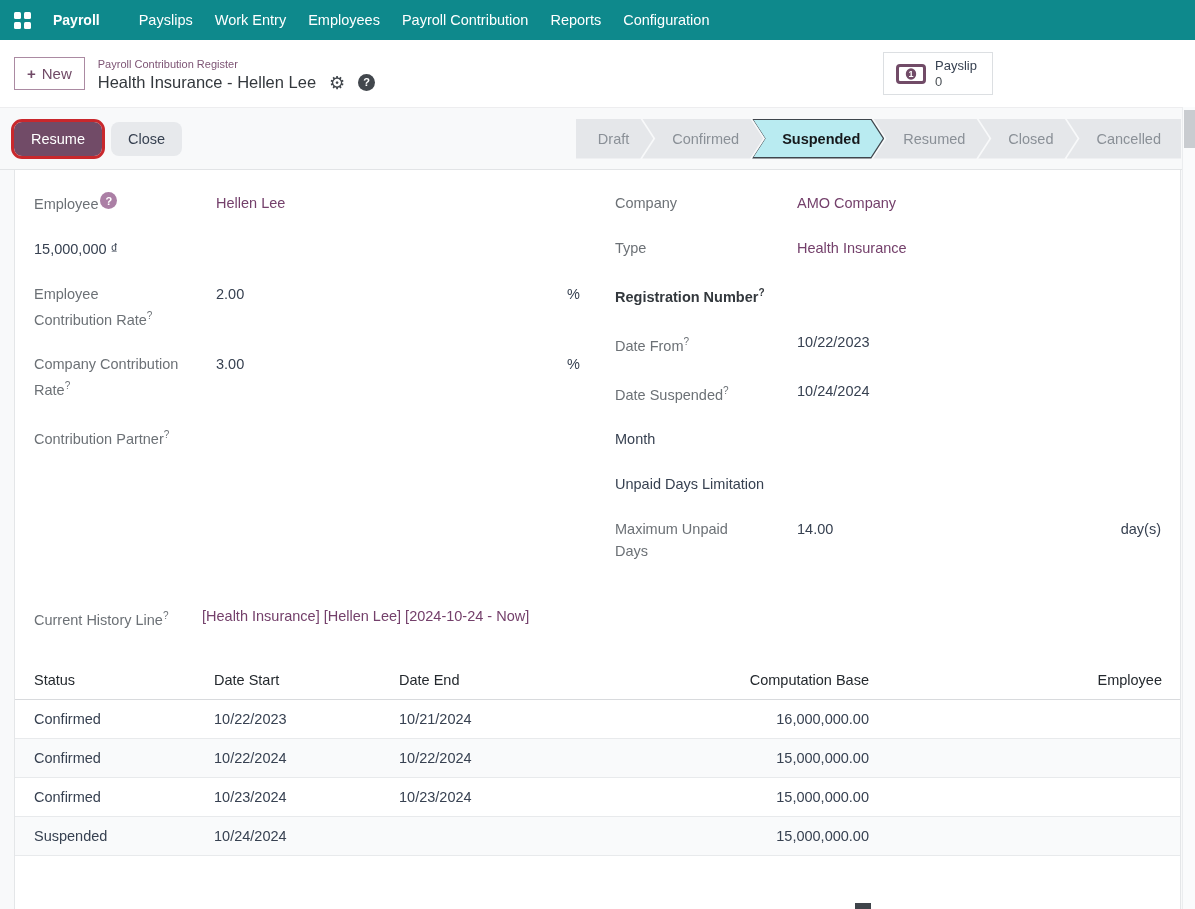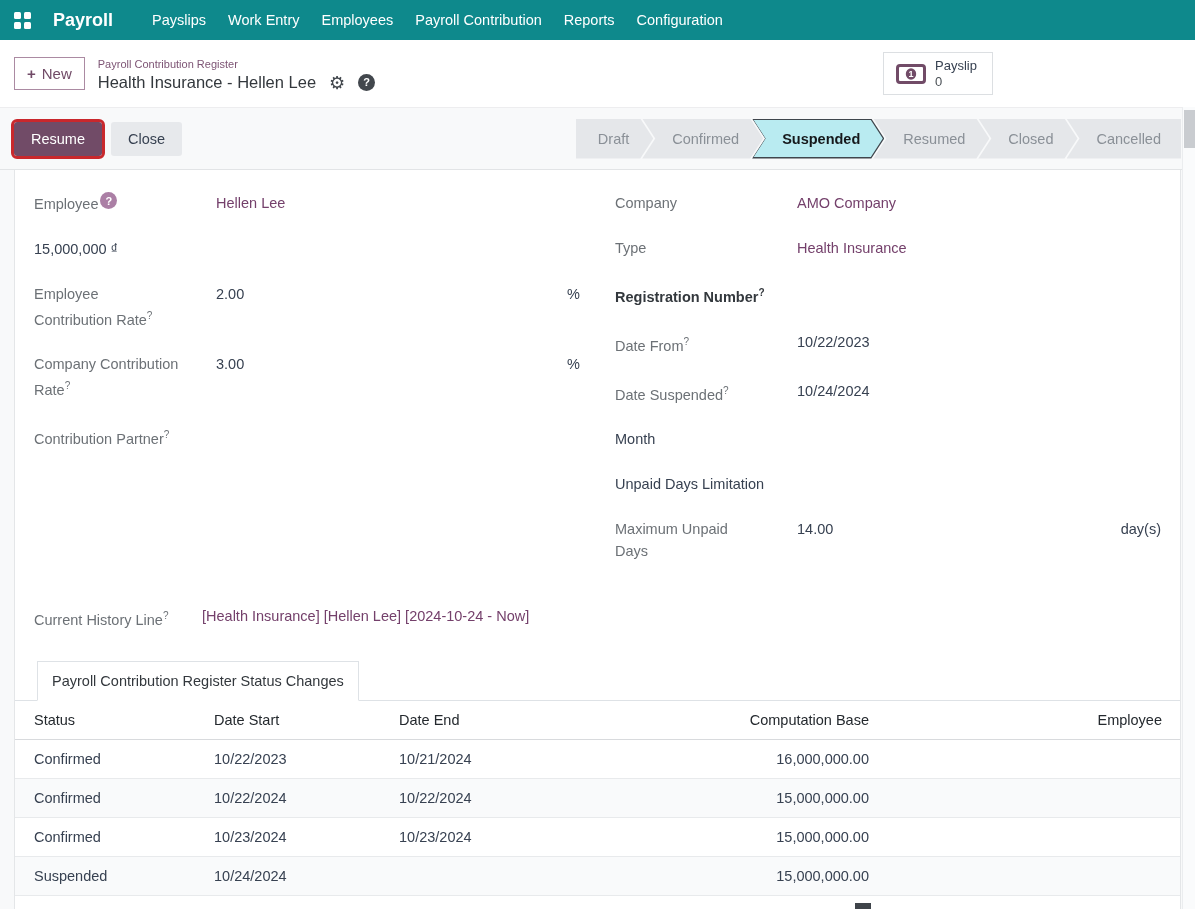--- a/index.html
+++ b/index.html
@@ -3,41 +3,41 @@
 <meta charset="utf-8">
 <style>
   * { box-sizing: border-box; margin: 0; padding: 0; }
   html,body { width:1195px; height:909px; overflow:hidden; }
   body { font-family:"Liberation Sans", sans-serif; background:#f8f9fa; position:relative; font-size:14.5px; color:#374151; }
 
   
   .topnav { height:40px; background:#0e898c; display:flex; align-items:center; padding:0 14px; color:#fff; }
   .apps-icon { width:17px; height:17px; display:grid; grid-template-columns:7px 7px; grid-template-rows:7px 7px; gap:3px; margin-right:22px; cursor:pointer; }
   .apps-icon span { background:#fff; border-radius:1.5px; }
-  .brand { font-size:18px; font-weight:700; margin-right:28px; cursor:pointer; }
+  .brand { font-size:14px; font-weight:700; margin-right:28px; cursor:pointer; }
   .nav-item { padding:10px 11px; font-size:14.5px; cursor:pointer; }
 
   
   .cpanel { height:67px; background:#fff; display:flex; align-items:center; padding:0 14px; }
   .btn-new { display:inline-flex; align-items:center; gap:6px; border:1px solid #ab8aa2; background:#fff; color:#714b67; font-size:15px; padding:7px 12px; cursor:pointer; font-family:inherit; }
   .btn-new .plus { font-weight:700; font-size:15px; }
   .bc-block { margin-left:13px; line-height:1.25; }
   .bc-link { font-size:11px; color:#7d5474; text-decoration:none; display:inline-block; cursor:pointer; }
   .title-row { display:flex; align-items:center; gap:13px; }
   .page-title { font-size:16.5px; color:#33383d; }
   .gear { font-size:18px; color:#42474d; line-height:1; cursor:pointer; }
   .help-circle { width:17px; height:17px; border-radius:50%; background:#42474d; color:#fff; font-size:11px; font-weight:700; display:inline-flex; align-items:center; justify-content:center; cursor:pointer; }
   .stat-btn { margin-left:auto; margin-right:188px; border:1px solid #dcdfe2; background:#fff; display:flex; align-items:center; gap:9px; padding:5px 15px 5px 12px; cursor:pointer; font-family:inherit; }
   .stat-txt { text-align:left; line-height:1.15; }
   .stat-label { font-size:13px; color:#374151; }
   .stat-value { font-size:13px; color:#4b5156; }
 
   
   .statusbar { height:63px; background:#f8f9fa; border-top:1px solid #ededef; border-bottom:1px solid #e2e4e6; display:flex; align-items:center; padding:0 14px; }
-  .btn { font-family:inherit; font-size:14.5px; padding:9px 17px; border:none; border-radius:3px; cursor:pointer; }
+  .btn { font-family:inherit; font-size:14.5px; padding:9px 17px; border:none; border-radius:8px; cursor:pointer; }
   .btn-primary { background:#714b67; color:#fff; outline:3px solid #c9282d; }
   .btn-secondary { background:#e7e9ec; color:#374151; margin-left:9px; }
   .pipeline { margin-left:auto; display:flex; height:40px; font-size:14.5px; }
   .step { position:relative; display:flex; align-items:center; padding:0 24px 0 30px; background:#e5e7ea; color:#8a9097; margin-left:-11px; cursor:pointer;
           clip-path:polygon(0 0, calc(100% - 13px) 0, 100% 50%, calc(100% - 13px) 100%, 0 100%, 13px 50%); }
   .step:first-child { margin-left:0; padding-left:22px; clip-path:polygon(0 0, calc(100% - 13px) 0, 100% 50%, calc(100% - 13px) 100%, 0 100%); }
   .step:last-child { padding-right:20px; clip-path:polygon(0 0, 100% 0, 100% 100%, 0 100%, 13px 50%);justify-content:center; }
   .step.active { background:#3f464d; color:#15181b; font-weight:700; }
   .step.active::before { content:''; position:absolute; inset:1.5px; background:#b9ebf1;
           clip-path:polygon(0 0, calc(100% - 12px) 0, 100% 50%, calc(100% - 12px) 100%, 0 100%, 12px 50%); }
@@ -208,23 +208,20 @@
         </div>
       </div>
   </div>
 
   <div class="o-field history-row">
     <span class="o-label" id="history-label">Current History Line<sup>?</sup></span>
     <span class="o-value link">[Health Insurance] [Hellen Lee] [2024-10-24 - Now]</span>
   </div>
 
   <div class="notebook">
-    <div class="tabs">
-      <div class="tab">Payroll Contribution Register Status Changes</div>
-    </div>
     <table class="o-list">
       <thead>
           <tr id="table-head">
             <th class="c1">Status</th>
             <th class="c2">Date Start</th>
             <th class="c3">Date End</th>
             <th class="c4">Computation Base</th>
             <th class="c5">Employee</th>
           </tr>
         </thead>

